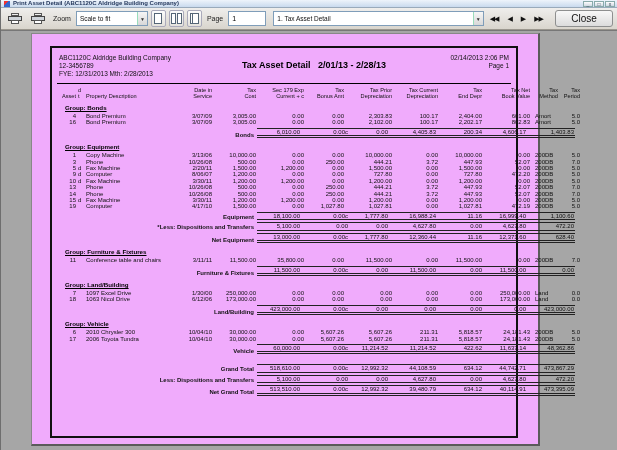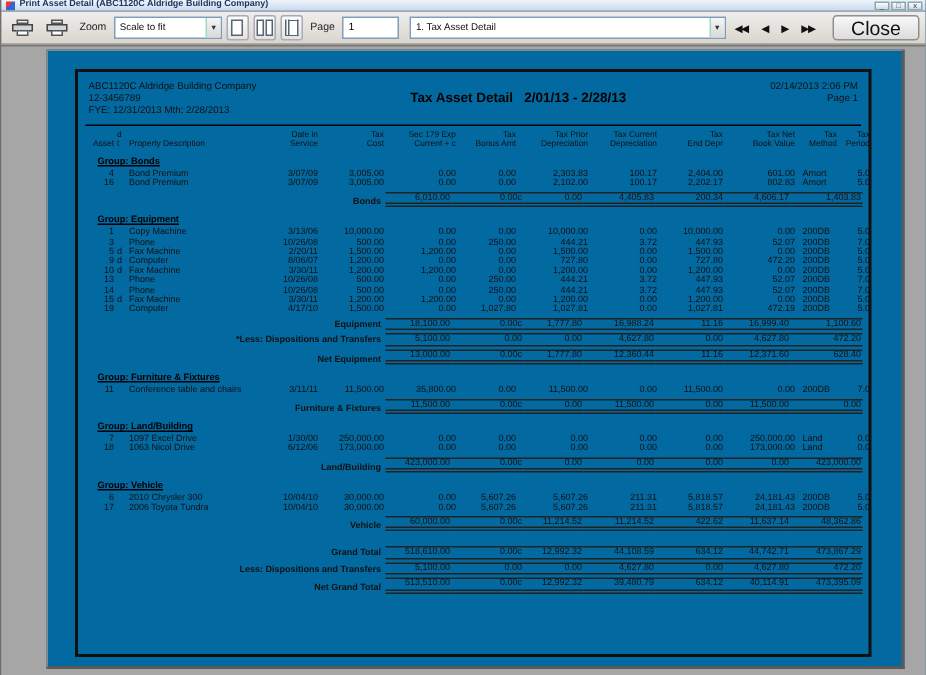--- a/index.html
+++ b/index.html
@@ -29,30 +29,30 @@
   .combo .ctext { padding:0 3px; flex:1; white-space:nowrap; overflow:hidden; }
   .combo .carrow { width:10px; height:100%; background:linear-gradient(#f6f6f6,#d8d8d8);
     border-left:1px solid #9db; font-size:5px; display:flex; align-items:center; justify-content:center; color:#333; }
   .pageinput { width:38px; height:15px; border:1px solid #7f9db9; font-size:7px; padding:0 3px;
     font-family:"Liberation Sans",sans-serif; }
   .layoutbtn { width:15px; height:17px; display:flex; align-items:center; justify-content:center;
     border:1px solid #aab; border-radius:2px; background:linear-gradient(#fcfcfc,#e4e2dc); }
   .pg { background:#fff; border:1px solid #567; }
   .navbtn { font-size:7px; color:#111; padding:0 3px; letter-spacing:-1px; }
   .closebtn { margin-left:6px; width:58px; height:17px; border:1px solid #8e8f8f; border-radius:3px;
-    background:linear-gradient(#f8f8f8,#dcdcdc); font-size:13px; color:#111;
+    background:linear-gradient(#f8f8f8,#dcdcdc); font-size:10px; color:#111;
     display:flex; align-items:center; justify-content:center; }
   .printer { width:14px; height:11px; position:relative; }
   .printer .top { position:absolute; left:3px; top:0; width:8px; height:3px; background:#eee; border:1px solid #555; }
   .printer .body { position:absolute; left:0; top:3px; width:14px; height:5px; background:#cfd4da; border:1px solid #444; }
   .printer .out { position:absolute; left:3px; top:7px; width:8px; height:4px; background:#fff; border:1px solid #555; }
 
   
   .viewport { position:relative; height:420px; background:#a6a6a6; border-top:1px solid #777; }
-  .pagepaper { position:absolute; left:30px; top:2px; width:572px; height:413px; background:#0369a1;
+  .pagepaper { position:absolute; left:30px; top:2px; width:509px; height:413px; background:#f0abfc;
     border:1px solid #888; border-right:2px solid #5a5a5a; border-bottom:2px solid #5a5a5a; }
   .repborder { position:absolute; left:18px; right:20px; top:12px; height:392px; border:2px solid #111; padding:4px 5px; }
 
   
   .rephead { display:flex; align-items:flex-start; padding:2px 2px 3px 2px; }
   .rh-left { width:170px; font-size:6.5px; line-height:8px; color:#111; }
   .rh-center { flex:1; text-align:center; font-size:9px; font-weight:bold; color:#000; padding-top:6px; white-space:nowrap; }
   .rh-right { width:110px; text-align:right; font-size:6.5px; line-height:8px; color:#111; }
   .headrule { border-top:1px solid #000; margin:2px 0 3px 0; }
 

